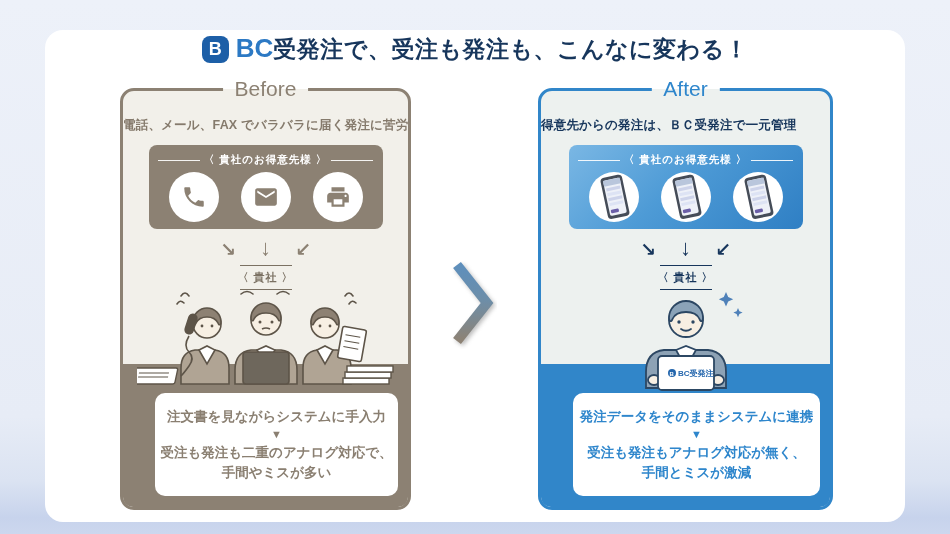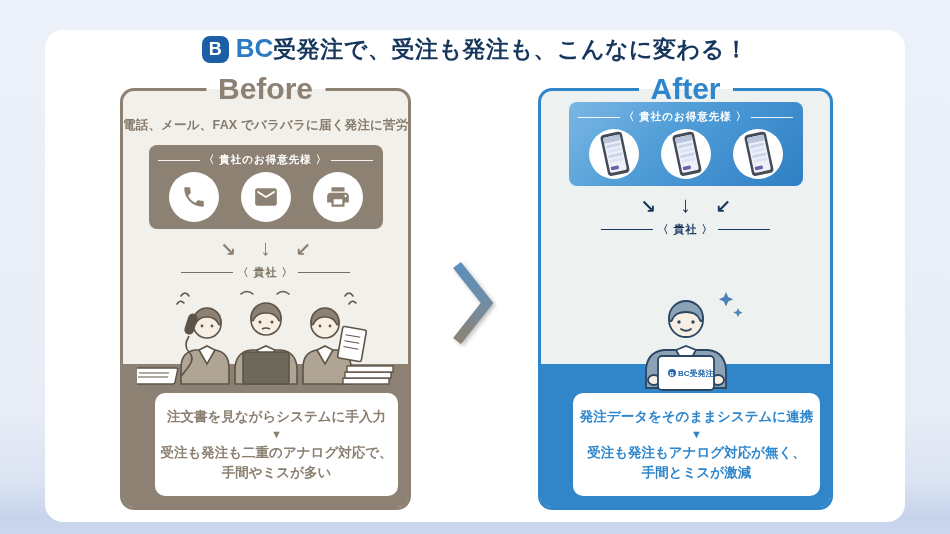--- a/index.html
+++ b/index.html
@@ -14,21 +14,21 @@
            font-weight:bold;font-size:18px;line-height:1;}
   .header-text{font-size:23px;font-weight:bold;color:#17365c;letter-spacing:.5px;white-space:nowrap;}
   .header-text .brand{color:#2c79c4;font-size:26px;letter-spacing:0;}
 
   
   .panel{position:absolute;top:88px;height:422px;border-radius:14px;box-sizing:border-box;}
   .panel.before{left:120px;width:291px;border:3px solid #8c8173;background:#f2f0ea;}
   .panel.after{left:538px;width:295px;border:3px solid #3186c9;background:#edf1ef;}
 
   .panel-title{position:absolute;top:-21px;left:50%;transform:translateX(-50%);
-               font-size:30px;font-weight:bold;padding:0 12px;line-height:38px;white-space:nowrap;}
+               font-size:21px;font-weight:normal;padding:0 12px;line-height:38px;white-space:nowrap;}
   .before .panel-title{color:#8c8173;background:linear-gradient(#ffffff 50%,#f2f0ea 50%);}
   .after  .panel-title{color:#2e86cc;background:linear-gradient(#ffffff 50%,#edf1ef 50%);}
 
   .panel-sub{margin-top:26px;font-size:12.5px;font-weight:bold;letter-spacing:.2px;white-space:nowrap;}
   .before .panel-sub{color:#857a6c;}
   .after  .panel-sub{color:#17365c;}
 
   .cust-box{position:relative;margin:11px auto 0;width:234px;height:84px;border-radius:8px;padding-top:8px;box-sizing:border-box;}
   .before .cust-box{background:#8c8173;}
   .after  .cust-box{background:linear-gradient(135deg,#7ab7e4 0%,#4e9bd6 45%,#2f7fc4 100%);}
@@ -38,21 +38,21 @@
   .icon-row{display:flex;justify-content:center;gap:22px;margin-top:5px;}
   .circle{width:50px;height:50px;border-radius:50%;background:#ffffff;display:flex;align-items:center;justify-content:center;}
   .before .circle svg{color:#8c8173;}
 
   .arrow-row{display:flex;justify-content:center;align-items:flex-start;gap:24px;margin-top:6px;height:30px;
              font-size:22px;font-weight:bold;line-height:26px;}
   .before .arrow-row{color:#8c8173;}
   .after  .arrow-row{color:#17365c;}
   .arrow-row .side{margin-top:2px;font-size:19px;}
 
-  .company-row{display:flex;align-items:center;justify-content:center;gap:4px;margin-top:0;}
+  .company-row{display:flex;align-items:center;justify-content:center;gap:4px;margin-top:0;flex-direction:column;}
   .company-row .lbl{font-size:11px;font-weight:bold;letter-spacing:1px;white-space:nowrap;}
   .company-row .line{height:1px;width:52px;}
   .before .company-row{color:#7b7163;}
   .before .company-row .line{background:#7b7163;}
   .after .company-row{color:#17365c;}
   .after .company-row .line{background:#17365c;}
 
   .illus{position:absolute;left:0;right:0;top:197px;height:104px;display:flex;justify-content:center;z-index:2;}
 
   .band{position:absolute;left:0;right:0;bottom:0;top:273px;z-index:1;border-radius:0 0 10px 10px;}
@@ -205,20 +205,21 @@
         <stop offset="0" stop-color="#5e8fbc"></stop>
         <stop offset="0.45" stop-color="#6d8ea9"></stop>
         <stop offset="1" stop-color="#8d8274"></stop>
       </linearGradient>
     </defs>
     <polyline points="6,6 36,44 6,82" fill="none" stroke="url(#chevGrad)" stroke-width="10" style="filter:drop-shadow(2px 2px 2px rgba(110,110,110,.45));"></polyline>
   </svg>
 
   <div class="panel after">
     <div class="panel-title">After</div>
+    <div class="panel-sub">得意先からの発注は、ＢＣ受発注で一元管理</div>
 
     <div class="cust-box">
       <div class="cust-label">
         <div class="line"></div>
         <span class="lbl">〈 貴社のお得意先様 〉</span>
         <div class="line"></div>
       </div>
       <div class="icon-row">
         <div class="circle">
           <svg width="34" height="46" viewBox="0 0 34 46">

